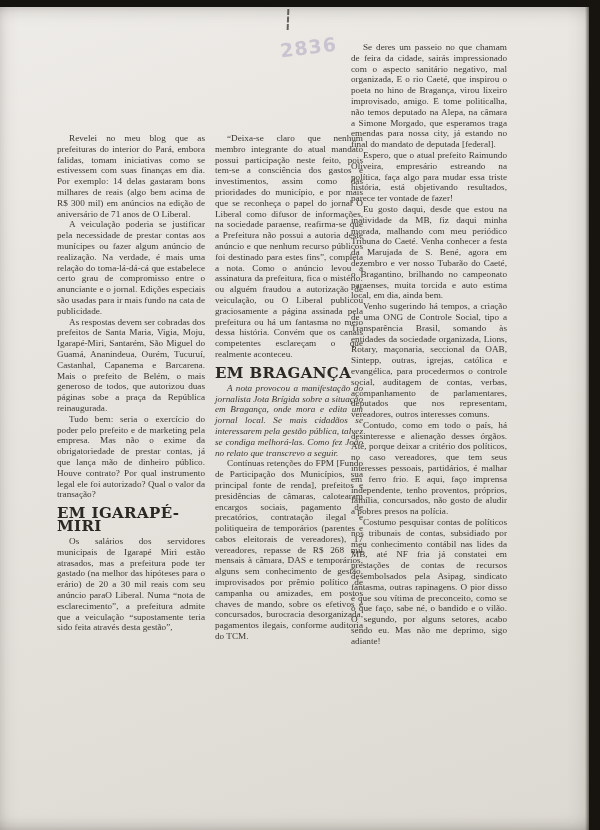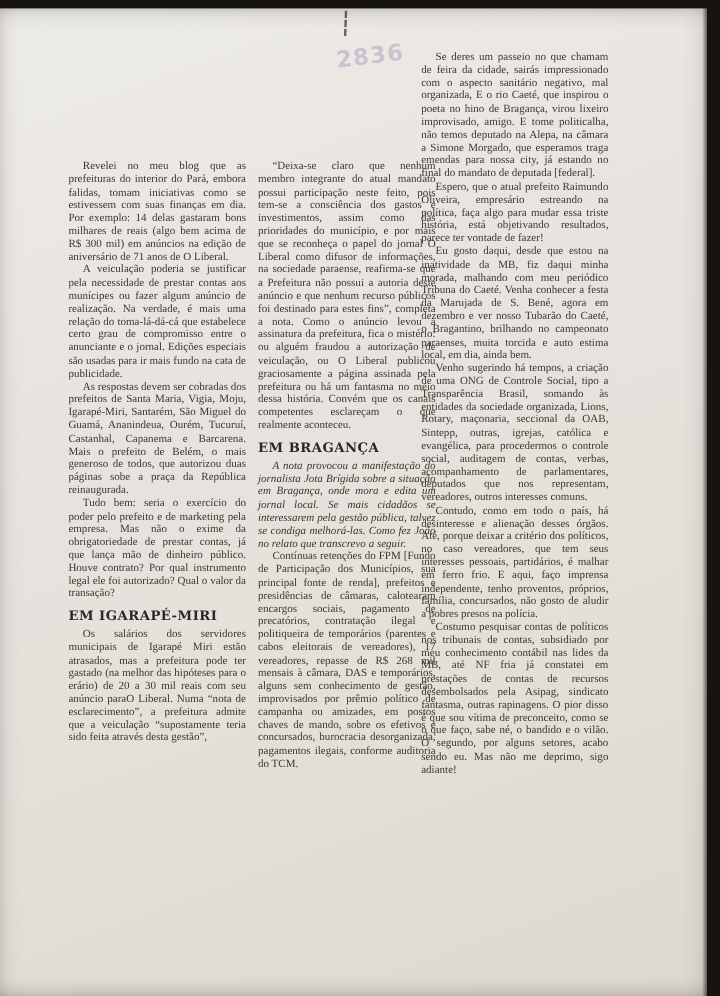--- a/index.html
+++ b/index.html
@@ -29,21 +29,21 @@
   .col{position:absolute;font-size:9.2px;line-height:10.8px;text-align:justify;
     color:#3a372f;}
   .col1{left:57px;top:133px;width:148px;}
   .col2{left:215px;top:133px;width:148px;}
   .col3{left:351px;top:42px;width:156px;}
   .para{margin:0;}
   .indent{text-indent:12px;}
   .italic{font-style:italic;}
   .subhead{
     font-family:"DejaVu Serif","Liberation Serif",serif;font-weight:bold;
-    font-size:11px;line-height:13px;letter-spacing:.4px;color:#2b2823;
+    font-size:15px;line-height:13px;letter-spacing:.4px;color:#2b2823;
     margin:7px 0 3px 0;text-align:left;
   }
 </style>
 </head>
 <body>
 
 <div class="page">
   <div class="edge-top"></div>
   <div class="edge-right"></div>
   <div class="pen-mark"></div>

